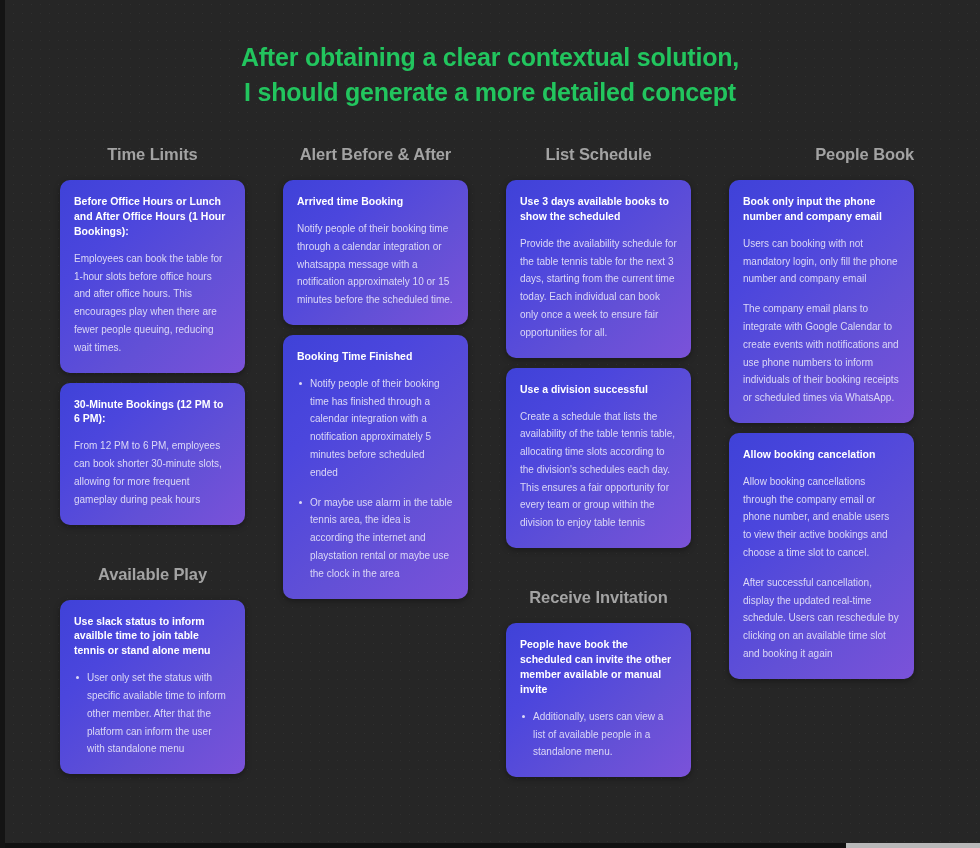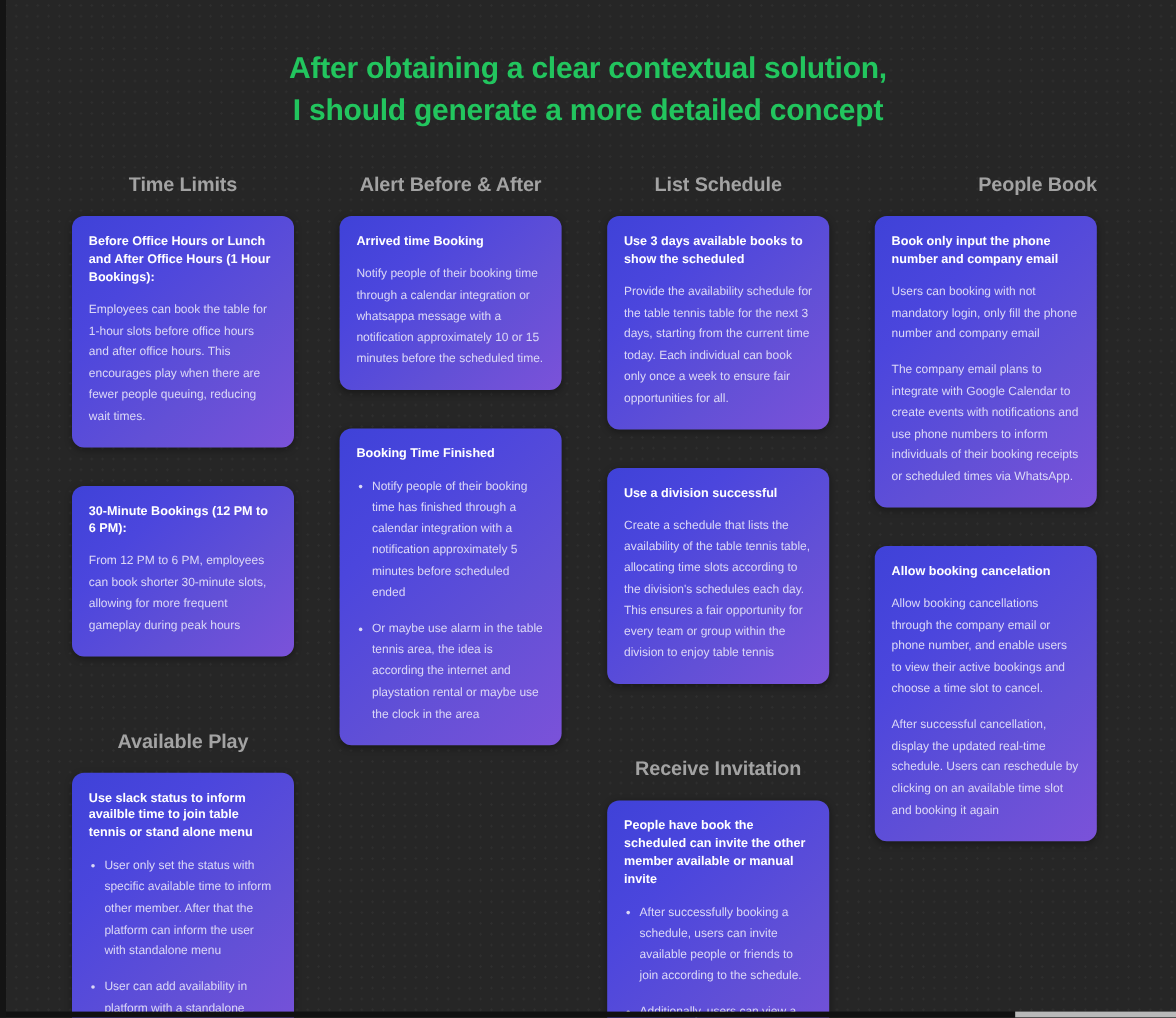--- a/index.html
+++ b/index.html
@@ -84,21 +84,21 @@
     color: #a3a3a3;
     margin-bottom: 16px;
     letter-spacing: -0.1px;
   }
 
   .card {
     border-radius: 10px;
     padding: 14px 14px 16px 14px;
     background: linear-gradient(135deg, #3f42d8 0%, #4b46dd 28%, #6250d6 65%, #7b52d9 100%);
     box-shadow: 0 2px 6px rgba(0,0,0,0.35);
-    margin-bottom: 32px;
+    margin-bottom: 10px;
   }
   .card:last-child { margin-bottom: 0; }
 
   .card-title {
     font-size: 10.5px;
     font-weight: bold;
     line-height: 1.42;
     color: #ffffff;
     margin-bottom: 11px;
   }
@@ -162,21 +162,20 @@
         <div class="card">
           <div class="card-title">30-Minute Bookings (12 PM to 6 PM):</div>
           <p class="card-para">From 12 PM to 6 PM, employees can book shorter 30-minute slots, allowing for more frequent gameplay during peak hours</p>
         </div>
         <div class="sub-section">
           <div class="col-title">Available Play</div>
           <div class="card">
             <div class="card-title">Use slack status to inform availble time to join table tennis or stand alone menu</div>
             <ul class="card-list">
               <li>User only set the status with specific available time to inform other member. After that the platform can inform the user with standalone menu</li>
-              <li>User can add availability in platform with a standalone menu</li>
             </ul>
           </div>
         </div>
       </div>
       <div class="column">
         <div class="col-title">Alert Before &amp; After</div>
         <div class="card">
           <div class="card-title">Arrived time Booking</div>
           <p class="card-para">Notify people of their booking time through a calendar integration or whatsappa message with a notification approximately 10 or 15 minutes before the scheduled time.</p>
         </div>
@@ -196,21 +195,20 @@
         </div>
         <div class="card">
           <div class="card-title">Use a division successful</div>
           <p class="card-para">Create a schedule that lists the availability of the table tennis table, allocating time slots according to the division's schedules each day. This ensures a fair opportunity for every team or group within the division to enjoy table tennis</p>
         </div>
         <div class="sub-section">
           <div class="col-title">Receive Invitation</div>
           <div class="card">
             <div class="card-title">People have book the scheduled can invite the other member available or manual invite</div>
             <ul class="card-list">
-              <li>After successfully booking a schedule, users can invite available people or friends to join according to the schedule.</li>
               <li>Additionally, users can view a list of available people in a standalone menu.</li>
             </ul>
           </div>
         </div>
       </div>
       <div class="column">
         <div class="col-title">People Book</div>
         <div class="card">
           <div class="card-title">Book only input the phone number and company email</div>
           <p class="card-para">Users can booking with not mandatory login, only fill the phone number and company email</p>

